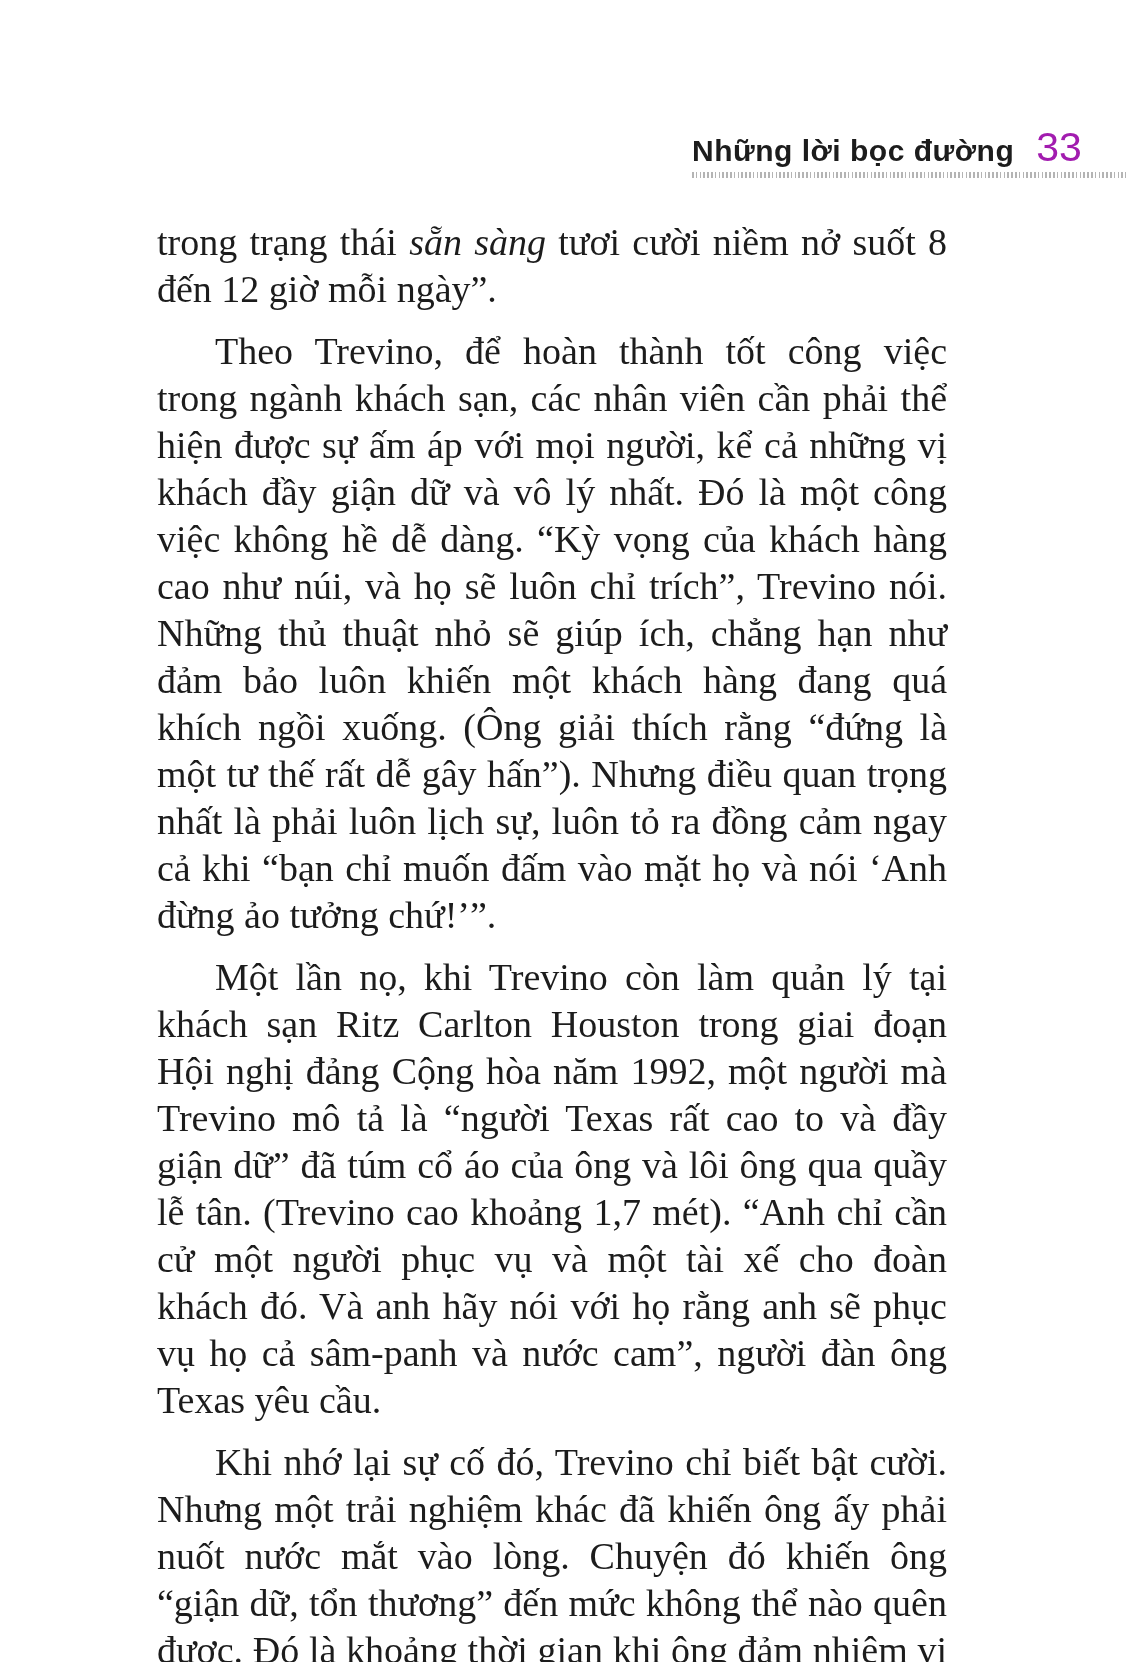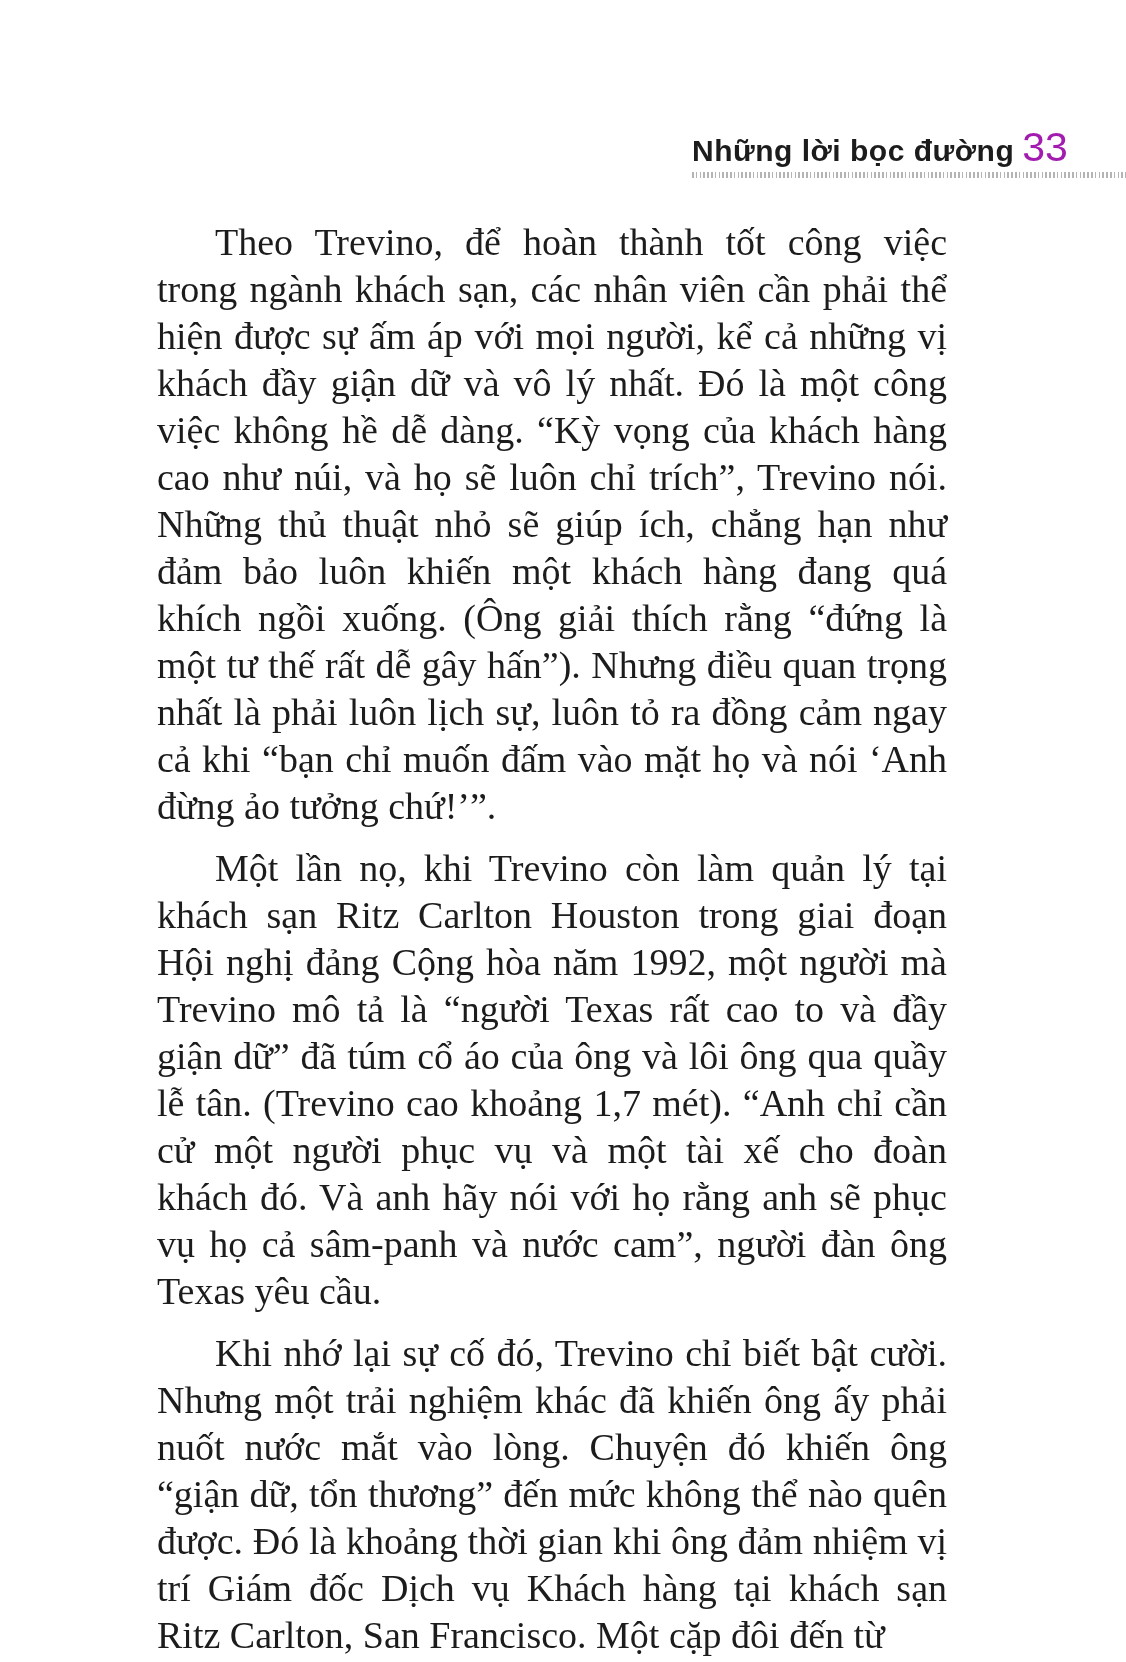--- a/index.html
+++ b/index.html
@@ -14,21 +14,21 @@
     background: var(--bg, #ffffff);
     overflow: hidden;
   }
   
   .header {
     position: absolute;
     left: 692px;
     top: 124px;
     display: flex;
     align-items: baseline;
-    gap: 8px;
+    gap: 22px;
     white-space: nowrap;
     color: var(--text-color, #1c1c1c);
   }
   .header-title {
     font-family: "Liberation Sans", sans-serif;
     font-weight: 700;
     font-size: 30px;
     letter-spacing: 0.5px;
   }
   .header-number {
@@ -81,18 +81,19 @@
 <div class="page">
 
   <div class="header">
     <span class="header-title">Những lời bọc đường</span>
     <span class="header-number">33</span>
   </div>
 
   <div class="header-rule"></div>
 
   <div class="page-body">
+      <p class="no-indent"><span>trong trạng thái </span><em>sẵn sàng</em><span> tươi cười niềm nở suốt 8 đến 12 giờ mỗi ngày”.</span></p>
       <p><span>Theo Trevino, để hoàn thành tốt công việc trong ngành khách sạn, các nhân viên cần phải thể hiện được sự ấm áp với mọi người, kể cả những vị khách đầy giận dữ và vô lý nhất. Đó là một công việc không hề dễ dàng. “Kỳ vọng của khách hàng cao như núi, và họ sẽ luôn chỉ trích”, Trevino nói. Những thủ thuật nhỏ sẽ giúp ích, chẳng hạn như đảm bảo luôn khiến một khách hàng đang quá khích ngồi xuống. (Ông giải thích rằng “đứng là một tư thế rất dễ gây hấn”). Nhưng điều quan trọng nhất là phải luôn lịch sự, luôn tỏ ra đồng cảm ngay cả khi “bạn chỉ muốn đấm vào mặt họ và nói ‘Anh đừng ảo tưởng chứ!’”.</span></p>
       <p><span>Một lần nọ, khi Trevino còn làm quản lý tại khách sạn Ritz Carlton Houston trong giai đoạn Hội nghị đảng Cộng hòa năm 1992, một người mà Trevino mô tả là “người Texas rất cao to và đầy giận dữ” đã túm cổ áo của ông và lôi ông qua quầy lễ tân. (Trevino cao khoảng 1,7 mét). “Anh chỉ cần cử một người phục vụ và một tài xế cho đoàn khách đó. Và anh hãy nói với họ rằng anh sẽ phục vụ họ cả sâm-panh và nước cam”, người đàn ông Texas yêu cầu.</span></p>
       <p><span>Khi nhớ lại sự cố đó, Trevino chỉ biết bật cười. Nhưng một trải nghiệm khác đã khiến ông ấy phải nuốt nước mắt vào lòng. Chuyện đó khiến ông “giận dữ, tổn thương” đến mức không thể nào quên được. Đó là khoảng thời gian khi ông đảm nhiệm vị trí Giám đốc Dịch vụ Khách hàng tại khách sạn Ritz Carlton, San Francisco. Một cặp đôi đến từ</span></p>
     </div>
 
 </div>
 
 </body></html>

